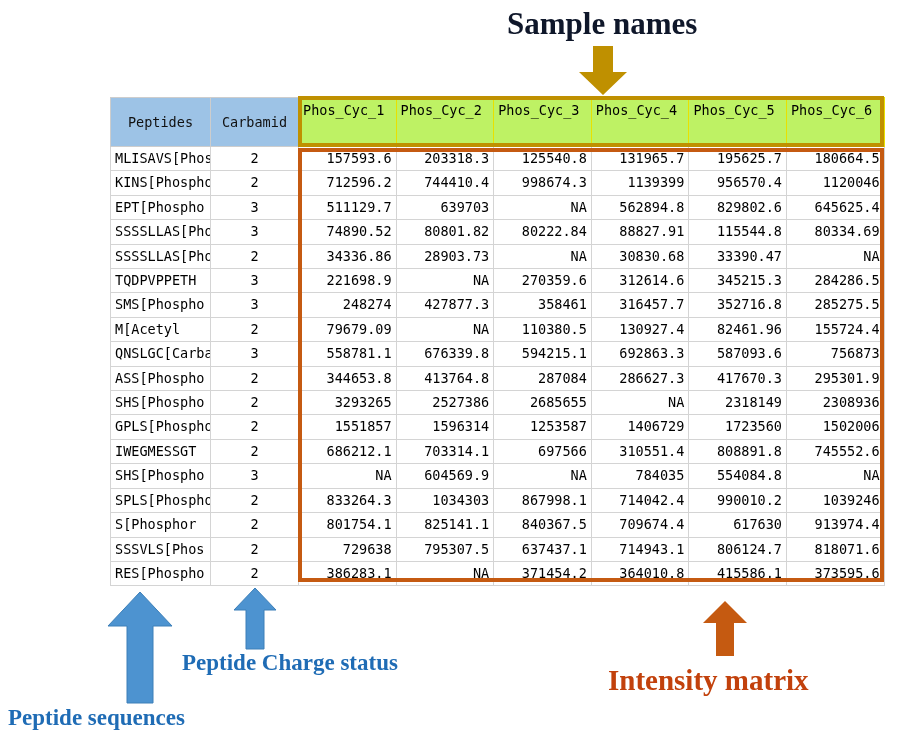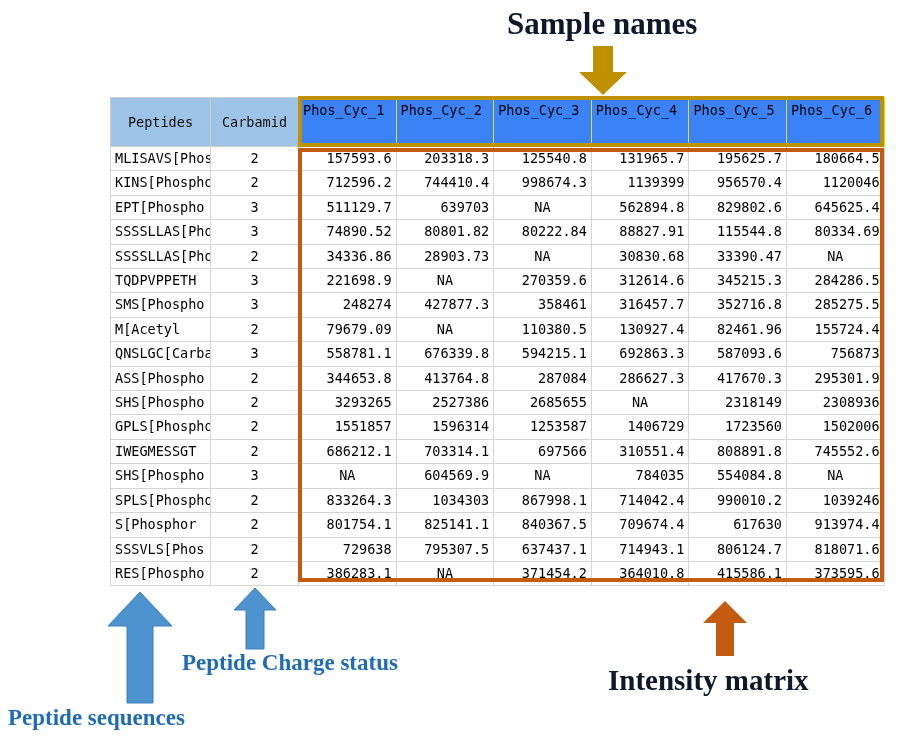--- a/index.html
+++ b/index.html
@@ -44,39 +44,39 @@
   #sheet thead th {
     background: #9dc3e6;
     color: #111111;
     text-align: center;
     height: 46px;
     line-height: 46px;
     font-weight: normal;
     border-color: #cdcdcd;
   }
   #sheet thead th.sample-head {
-    background: #3b82f6;
+    background: #bef264;
     color: #000000;
     text-align: left;
     white-space: normal;
     line-height: 21px;
     padding: 2px 4px 0 4px;
     vertical-align: top;
     font-size: 13.5px;
     border-color: #e8e100;
   }
 
   .col-pep   { width: 100px; }
   .col-chg   { width:  88px; }
   .col-smp   { width:  97.6px; }
 
   td.pep  { text-align: left;  }
   td.chg  { text-align: center; }
   td.val  { text-align: right; }
-  td.na   { text-align: center;  }
+  td.na   { text-align: right;  }
 
   
   
   #sample-box {
     position: absolute;
     left: 298px;
     top: 96px;
     width: 586px;
     height: 51px;
     border: 4px solid #bf9000;
@@ -103,21 +103,21 @@
     white-space: nowrap;
   }
   #lbl-sample {
     left: 507px; top: 6px;
     font-size: 31px;
     color: #0f172a;
   }
   #lbl-intensity {
     left: 608px; top: 664px;
     font-size: 29px;
-    color: #0f172a;
+    color: #c2410c;
   }
   #lbl-charge {
     left: 182px; top: 650px;
     font-size: 23px;
     color: #1f6cb5;
   }
   #lbl-sequences {
     left: 8px; top: 705px;
     font-size: 23px;
     color: #1f6cb5;

